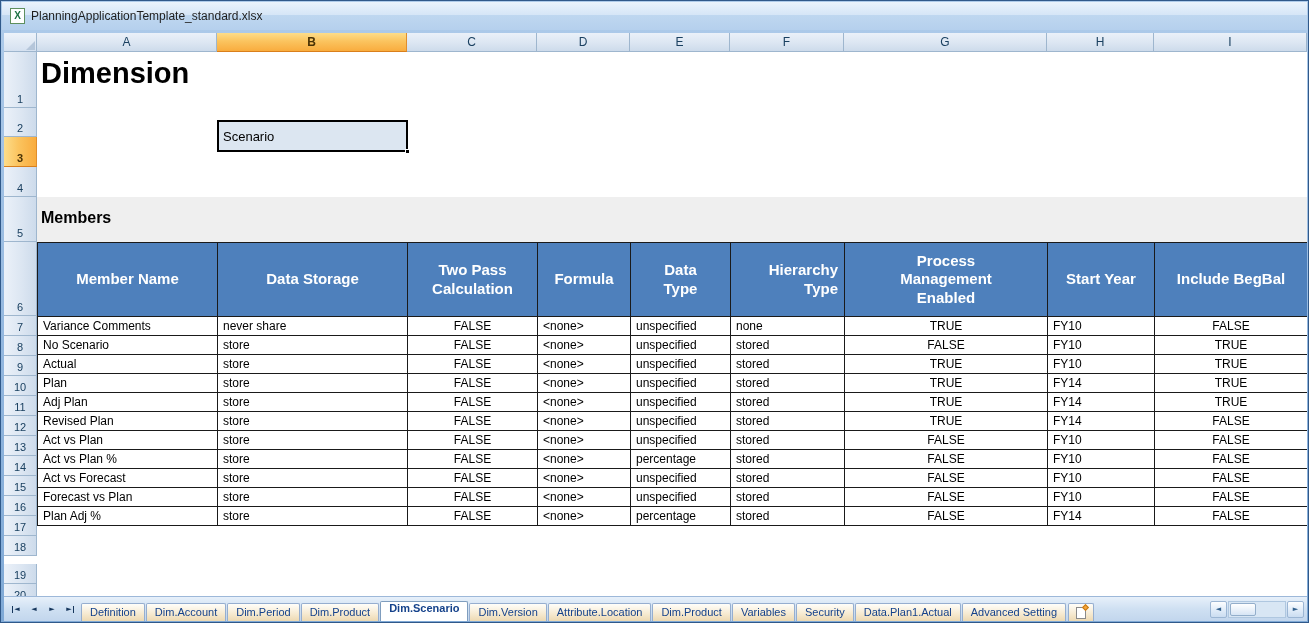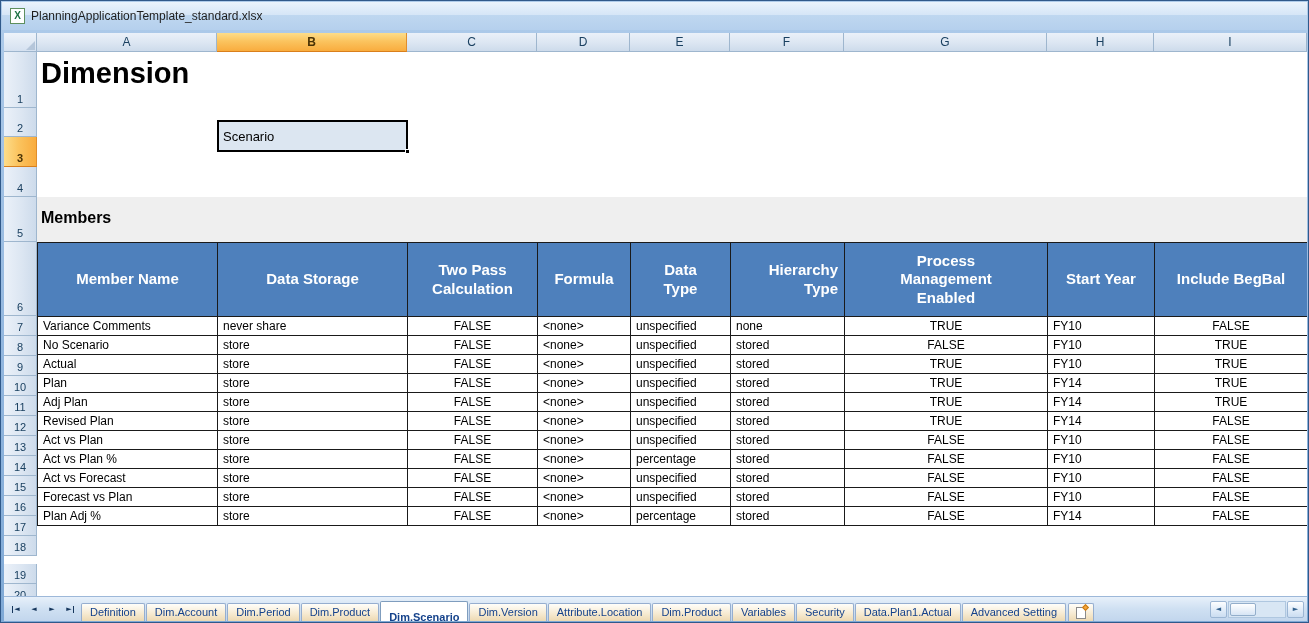--- a/index.html
+++ b/index.html
@@ -121,21 +121,21 @@
 
   .tabs { display:flex; align-items:flex-end; height:100%; }
   .tab {
     height:18px; padding:2px 8px 0; margin-right:1px; white-space:nowrap;
     font-size:11px; color:var(--tab-text-blue,#15428B);
     background:linear-gradient(180deg,#FFFEFA 0%,#F6E9CF 60%,#EDD9B2 100%);
     border:1px solid #96AECF; border-bottom:none; border-radius:2px 2px 0 0;
     cursor:default;
   }
   .tab.active {
-    background:#fff; font-weight:bold; height:20px; padding-top:9px;
+    background:#fff; font-weight:bold; height:20px; padding-top:0;
     border-color:#7F9DBE; position:relative; z-index:2;
   }
 
   .inserttab {
     height:18px; width:26px; margin-left:1px;
     background:linear-gradient(180deg,#FFFEFA 0%,#F6E9CF 60%,#EDD9B2 100%);
     border:1px solid #96AECF; border-bottom:none; border-radius:2px 2px 0 0;
     display:flex; align-items:center; justify-content:center;
   }
   .sheet-ico { position:relative; width:10px; height:12px; background:#fff; border:1px solid #8a8a8a; display:block; }

